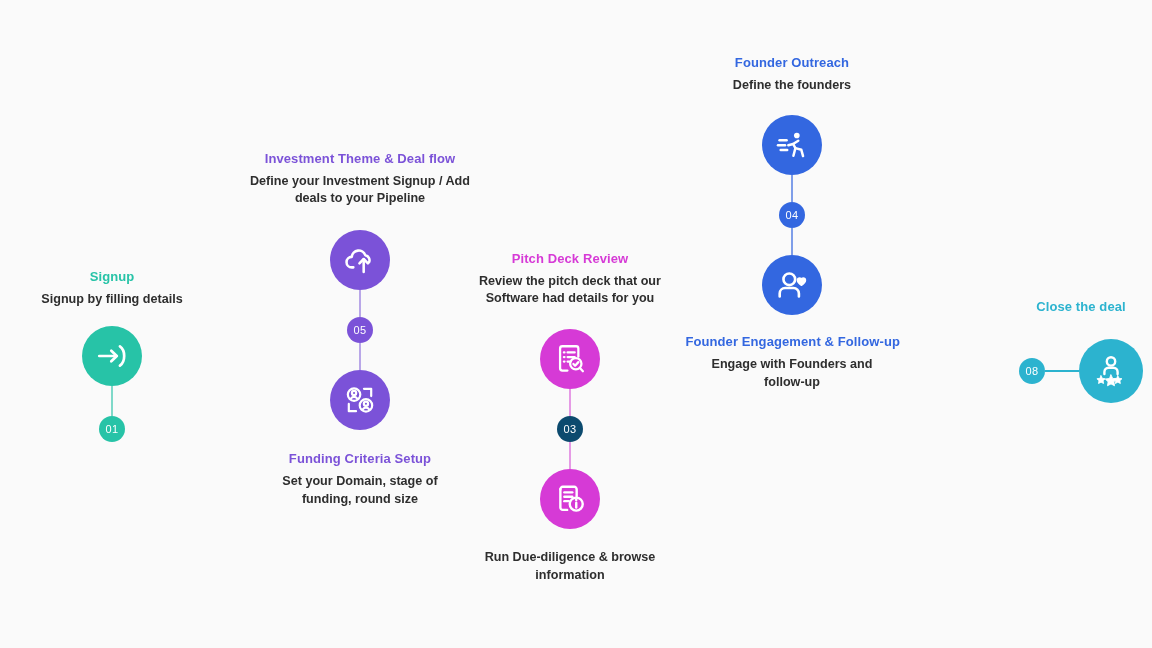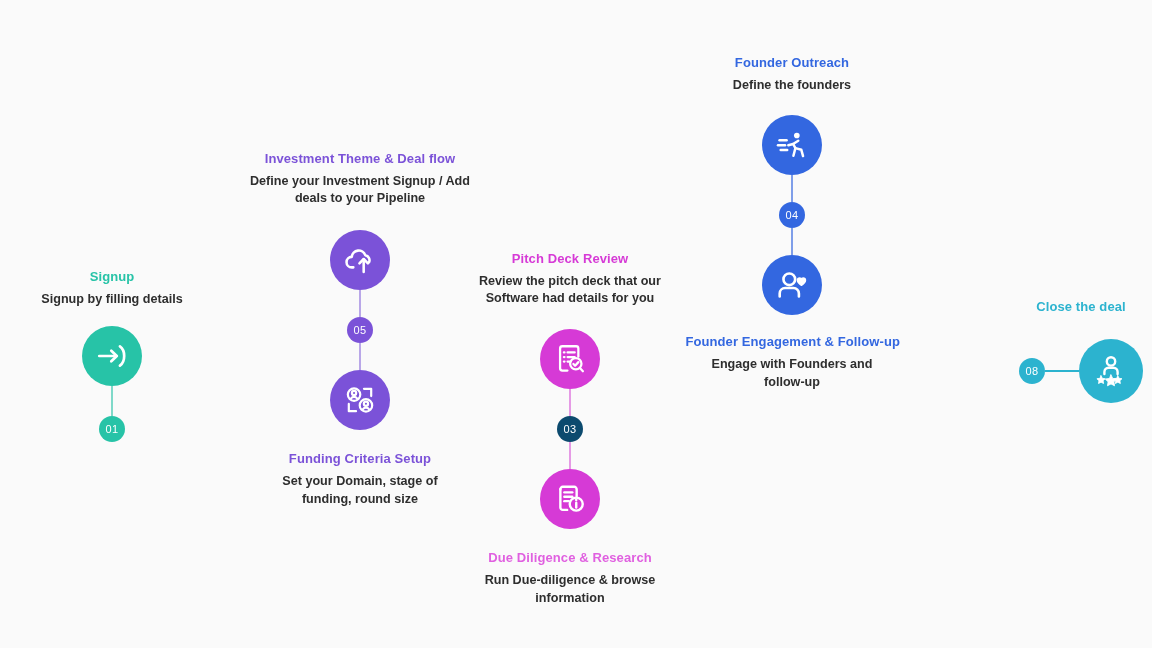--- a/index.html
+++ b/index.html
@@ -199,21 +199,20 @@
             <path d="M8.0 10.4 H13.6"></path>
             <path d="M8.0 13.5 H11.2"></path>
             <circle cx="16.4" cy="15.6" r="4.6"></circle>
             <path d="M16.4 14.6 V18.0"></path>
             <path d="M16.4 12.4 V12.7"></path>
           </svg>
         </span>
       </div>
     </div>
     <div class="label-block" style="margin-top:20px;">
-      <div class="label-title" style="color:#e060e0;">Due Diligence &amp; Research</div>
       <div class="label-desc" style="padding:0 12px;">Run Due-diligence &amp; browse information</div>
     </div>
   </div>
 
   <div class="step" style="left:672px; top:54px;">
     <div class="label-block">
       <div class="label-title" style="color:#3367e0;">Founder Outreach</div>
       <div class="label-desc">Define the founders</div>
     </div>
     <div class="vstack" style="margin-top:21px;">

